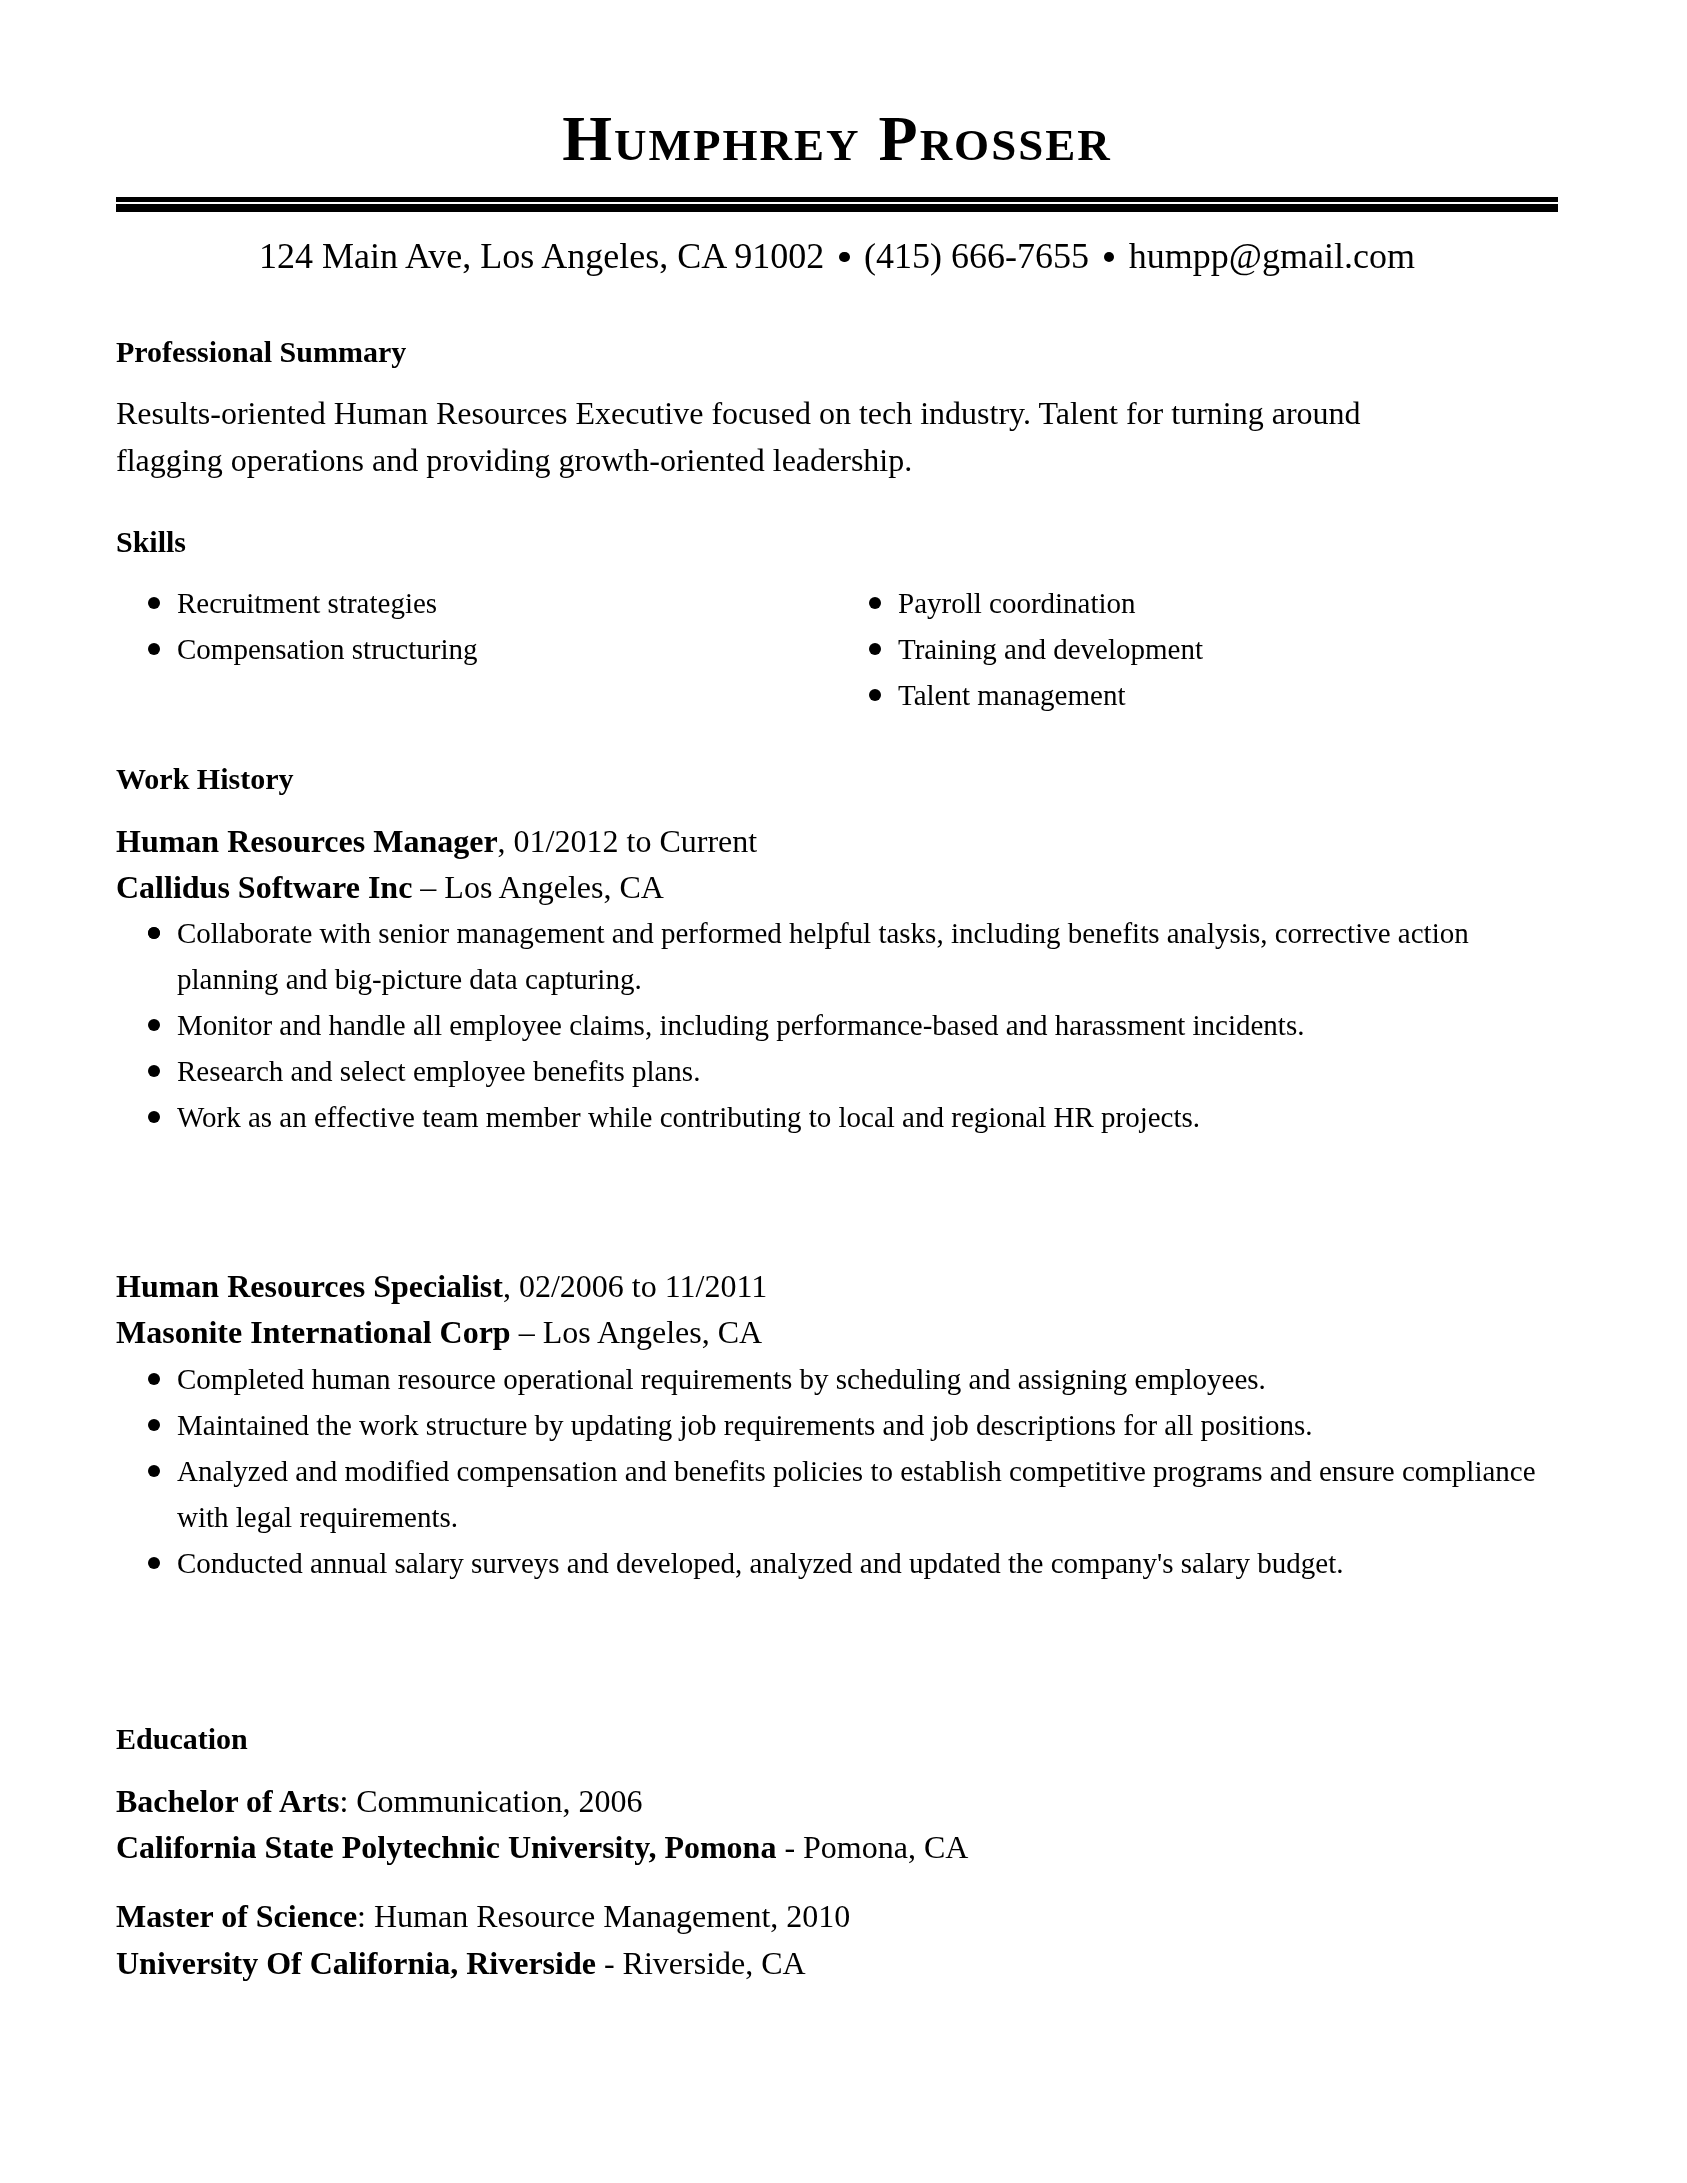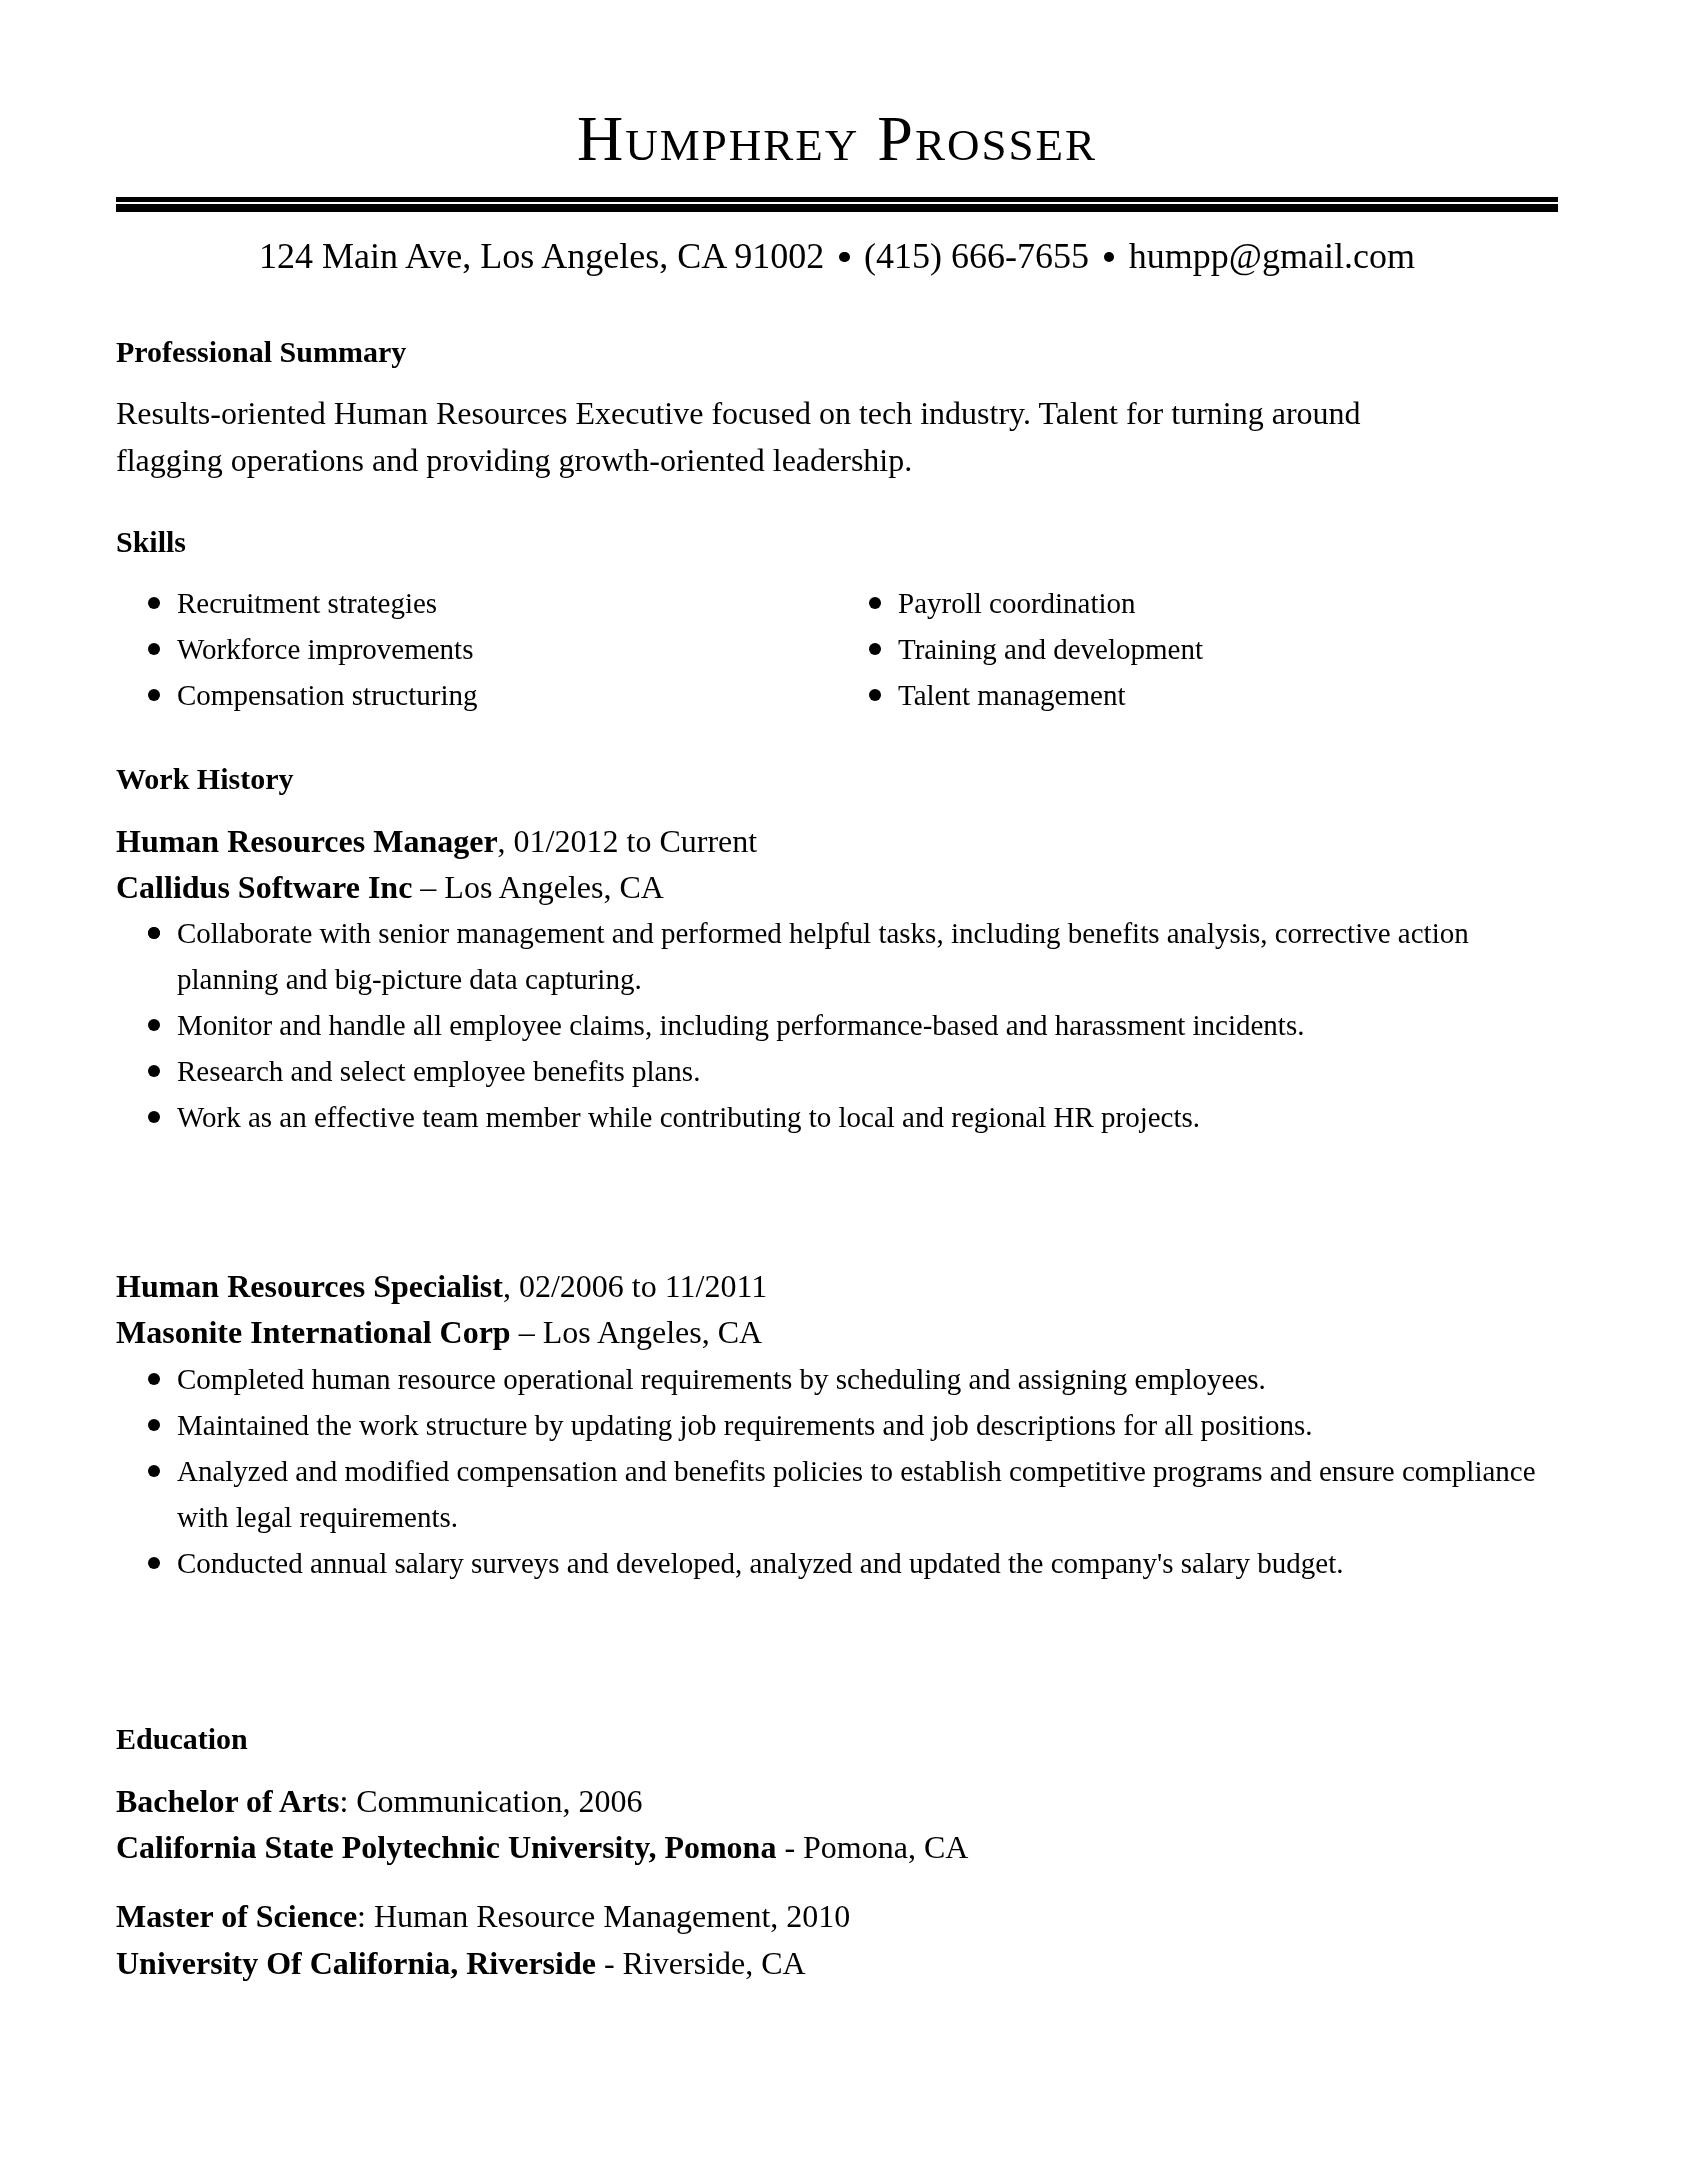--- a/index.html
+++ b/index.html
@@ -1,20 +1,20 @@
 <!DOCTYPE html>
 <html style="font-size:10.6px"><head>
 <meta charset="utf-8">
 <style>
   html, body { margin: 0; padding: 0; background: #ffffff; }
   body { width: 1687px; height: 2183px; position: relative; overflow: hidden;
          font-family: "Liberation Serif", "DejaVu Serif", serif; color: #000; }
   .page { position: absolute; left: 116px; top: 0; width: 1442px; }
   .name { position: absolute; top: 99px; left: 0; width: 1442px; text-align: center;
-          font-size: 64px; font-weight: normal; font-variant: small-caps; letter-spacing: 2px; line-height: 79px; }
+          font-size: 64px; font-weight: bold; font-variant: small-caps; letter-spacing: 2px; line-height: 79px; }
   .rule-thin { position: absolute; top: 197px; left: 0; width: 1442px; height: 4.6px; background: #000; }
   .rule-thick { position: absolute; top: 204px; left: 0; width: 1442px; height: 8px; background: #000; }
   .contact { position: absolute; top: 236px; left: 0; width: 1442px; text-align: center; font-size: 36px; line-height: 40px; }
   .contact .sep { display: inline-block; width: 10.6px; height: 10.6px; border-radius: 50%; background: #000; margin: 0 14.6px; vertical-align: middle; position: relative; top: -2.6px; }
   .h { position: absolute; left: 0; font-size: 30px; font-weight: bold; line-height: 46px; }
   .p { position: absolute; left: 0; width: 1442px; font-size: 32px; line-height: 46px; }
   .b { font-weight: bold; }
   ul.bul { position: absolute; left: 0; margin: 0; padding: 0; list-style: none; width: 1442px; }
   ul.bul li { position: relative; padding-left: 61px; font-size: 29px; line-height: 46px; }
   ul.bul li .dot { position: absolute; left: 32px; top: 17px; width: 12px; height: 12px; border-radius: 50%; background: #000; }
@@ -33,21 +33,20 @@
     <span>124 Main Ave, Los Angeles, CA 91002</span><span class="sep"></span><span>(415) 666-7655</span><span class="sep"></span><span>humpp@gmail.com</span>
   </div>
 
   <div class="h" style="top:329px">Professional Summary</div>
   <div class="p" style="top:390px">Results-oriented Human Resources Executive focused on tech industry. Talent for turning around</div>
   <div class="p" style="top:437px">flagging operations and providing growth-oriented leadership.</div>
 
   <div class="h" style="top:519px">Skills</div>
   <ul class="bul skills-col" style="top:580px;left:0">
     <li><span class="dot"></span><span>Recruitment strategies</span></li>
-    <li><span class="dot"></span><span>Workforce improvements</span></li>
     <li><span class="dot"></span><span>Compensation structuring</span></li>
   </ul>
   <ul class="bul skills-col" style="top:580px;left:721px">
     <li><span class="dot"></span><span>Payroll coordination</span></li>
     <li><span class="dot"></span><span>Training and development</span></li>
     <li><span class="dot"></span><span>Talent management</span></li>
   </ul>
 
   <div class="h" style="top:756px">Work History</div>
 

